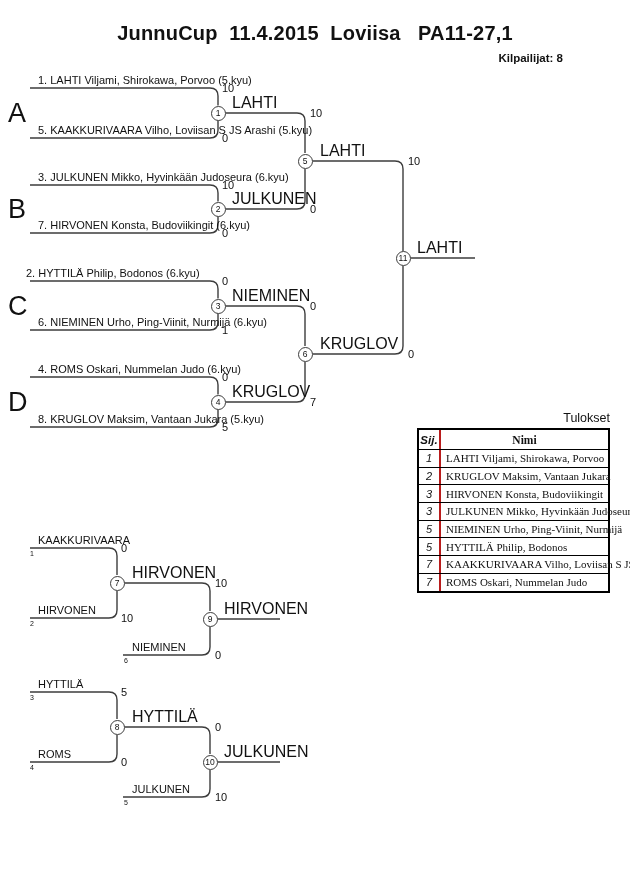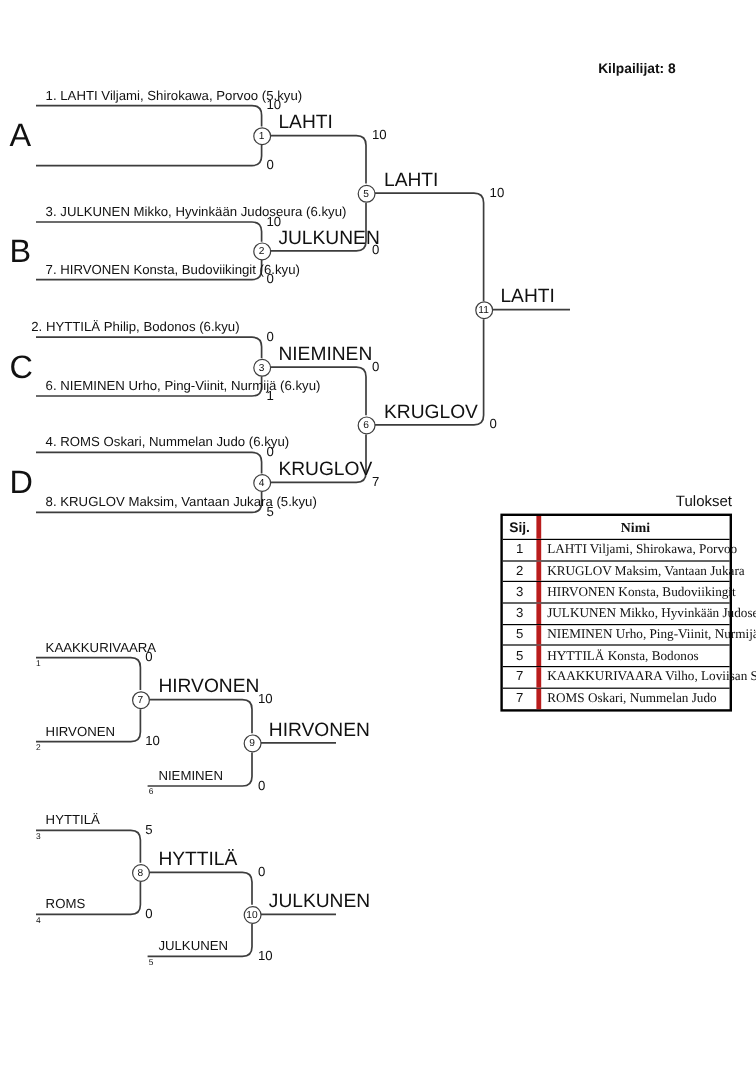--- a/index.html
+++ b/index.html
@@ -27,32 +27,33 @@
     justify-content:center; font-size:8.5px; line-height:8.5px;
   }
   svg.lines { position:absolute; left:0; top:0; }
   
   .results-title { position:absolute; left:417px; top:411px; width:193px;
     text-align:right; font-size:12.5px; font-weight:normal; }
   .rtable { position:absolute; left:417px; top:428px; width:193px;
     border:2px solid #000; background:transparent; }
   .rrow { display:flex; height:17.7px; border-top:1px solid #000; }
   .rrow.head { height:19px; border-top:none; font-weight:bold; }
-  .rcell-pos { width:32px; border-right:4px solid #b91c1c; display:flex;
-    align-items:center; justify-content:center; font-size:11px; flex:none; }
+  .rcell-pos { width:22px; border-right:2px solid #b91c1c; display:flex;
+    align-items:center; justify-content:center; font-size:11px; flex:none;font-style:italic; }
   .rcell-name { flex:1; display:flex; align-items:center; padding-left:5px;
     font-size:11px; white-space:nowrap; overflow:visible;font-family:Liberation Serif, serif; }
   .rrow.head .rcell-name { justify-content:center; padding-left:0; font-size:11.5px; }
   .rrow.head .rcell-pos { font-size:11.5px; }
 </style>
 </head>
 <body>
 
 <div class="page">
 
+  <div class="title">JunnuCup  11.4.2015  Loviisa   PA11-27,1</div>
   <div class="competitors">Kilpailijat: 8</div>
 
   <svg class="lines" width="630" height="891" viewBox="0 0 630 891" fill="none" stroke="#3d3d3d" stroke-width="1.4">
     <path d="M30 88 H210 Q218 88 218 96 V105.5"></path>
     <path d="M30 138 H210 Q218 138 218 130 V120.5"></path>
     <path d="M30 185 H210 Q218 185 218 193 V201.5"></path>
     <path d="M30 233 H210 Q218 233 218 225 V216.5"></path>
     <path d="M30 281 H210 Q218 281 218 289 V298.5"></path>
     <path d="M30 330 H210 Q218 330 218 322 V313.5"></path>
     <path d="M30 377 H210 Q218 377 218 385 V394.5"></path>
@@ -75,20 +76,21 @@
     <path d="M123 797 H202 Q210 797 210 789 V770"></path>
     <path d="M217.5 762 H280"></path>
   </svg>
 
   <div class="section-letter" style="top:98px">A</div>
   <div class="section-letter" style="top:194px">B</div>
   <div class="section-letter" style="top:291px">C</div>
   <div class="section-letter" style="top:387px">D</div>
 
   <div class="nm" style="left:38px;top:74px">1. LAHTI Viljami, Shirokawa, Porvoo (5.kyu)</div>
+  <div class="nm" style="left:38px;top:124px">5. KAAKKURIVAARA Vilho, Loviisan S JS Arashi (5.kyu)</div>
   <div class="nm" style="left:38px;top:171px">3. JULKUNEN Mikko, Hyvinkään Judoseura (6.kyu)</div>
   <div class="nm" style="left:38px;top:219px">7. HIRVONEN Konsta, Budoviikingit (6.kyu)</div>
   <div class="nm" style="left:26px;top:267px">2. HYTTILÄ Philip, Bodonos (6.kyu)</div>
   <div class="nm" style="left:38px;top:316px">6. NIEMINEN Urho, Ping-Viinit, Nurmijä (6.kyu)</div>
   <div class="nm" style="left:38px;top:363px">4. ROMS Oskari, Nummelan Judo (6.kyu)</div>
   <div class="nm" style="left:38px;top:413px">8. KRUGLOV Maksim, Vantaan Jukara (5.kyu)</div>
 
   <div class="sc" style="left:222px;top:82px">10</div>
   <div class="sc" style="left:222px;top:132px">0</div>
   <div class="sc" style="left:222px;top:179px">10</div>
@@ -195,21 +197,21 @@
     <div class="rrow">
       <div class="rcell-pos">3</div>
       <div class="rcell-name">JULKUNEN Mikko, Hyvinkään Judoseura</div>
     </div>
     <div class="rrow">
       <div class="rcell-pos">5</div>
       <div class="rcell-name">NIEMINEN Urho, Ping-Viinit, Nurmijä</div>
     </div>
     <div class="rrow">
       <div class="rcell-pos">5</div>
-      <div class="rcell-name">HYTTILÄ Konsta, Bodonos</div>
+      <div class="rcell-name">HYTTILÄ Philip, Bodonos</div>
     </div>
     <div class="rrow">
       <div class="rcell-pos">7</div>
       <div class="rcell-name">KAAKKURIVAARA Vilho, Loviisan S JS Arashi</div>
     </div>
     <div class="rrow">
       <div class="rcell-pos">7</div>
       <div class="rcell-name">ROMS Oskari, Nummelan Judo</div>
     </div>
   </div>

